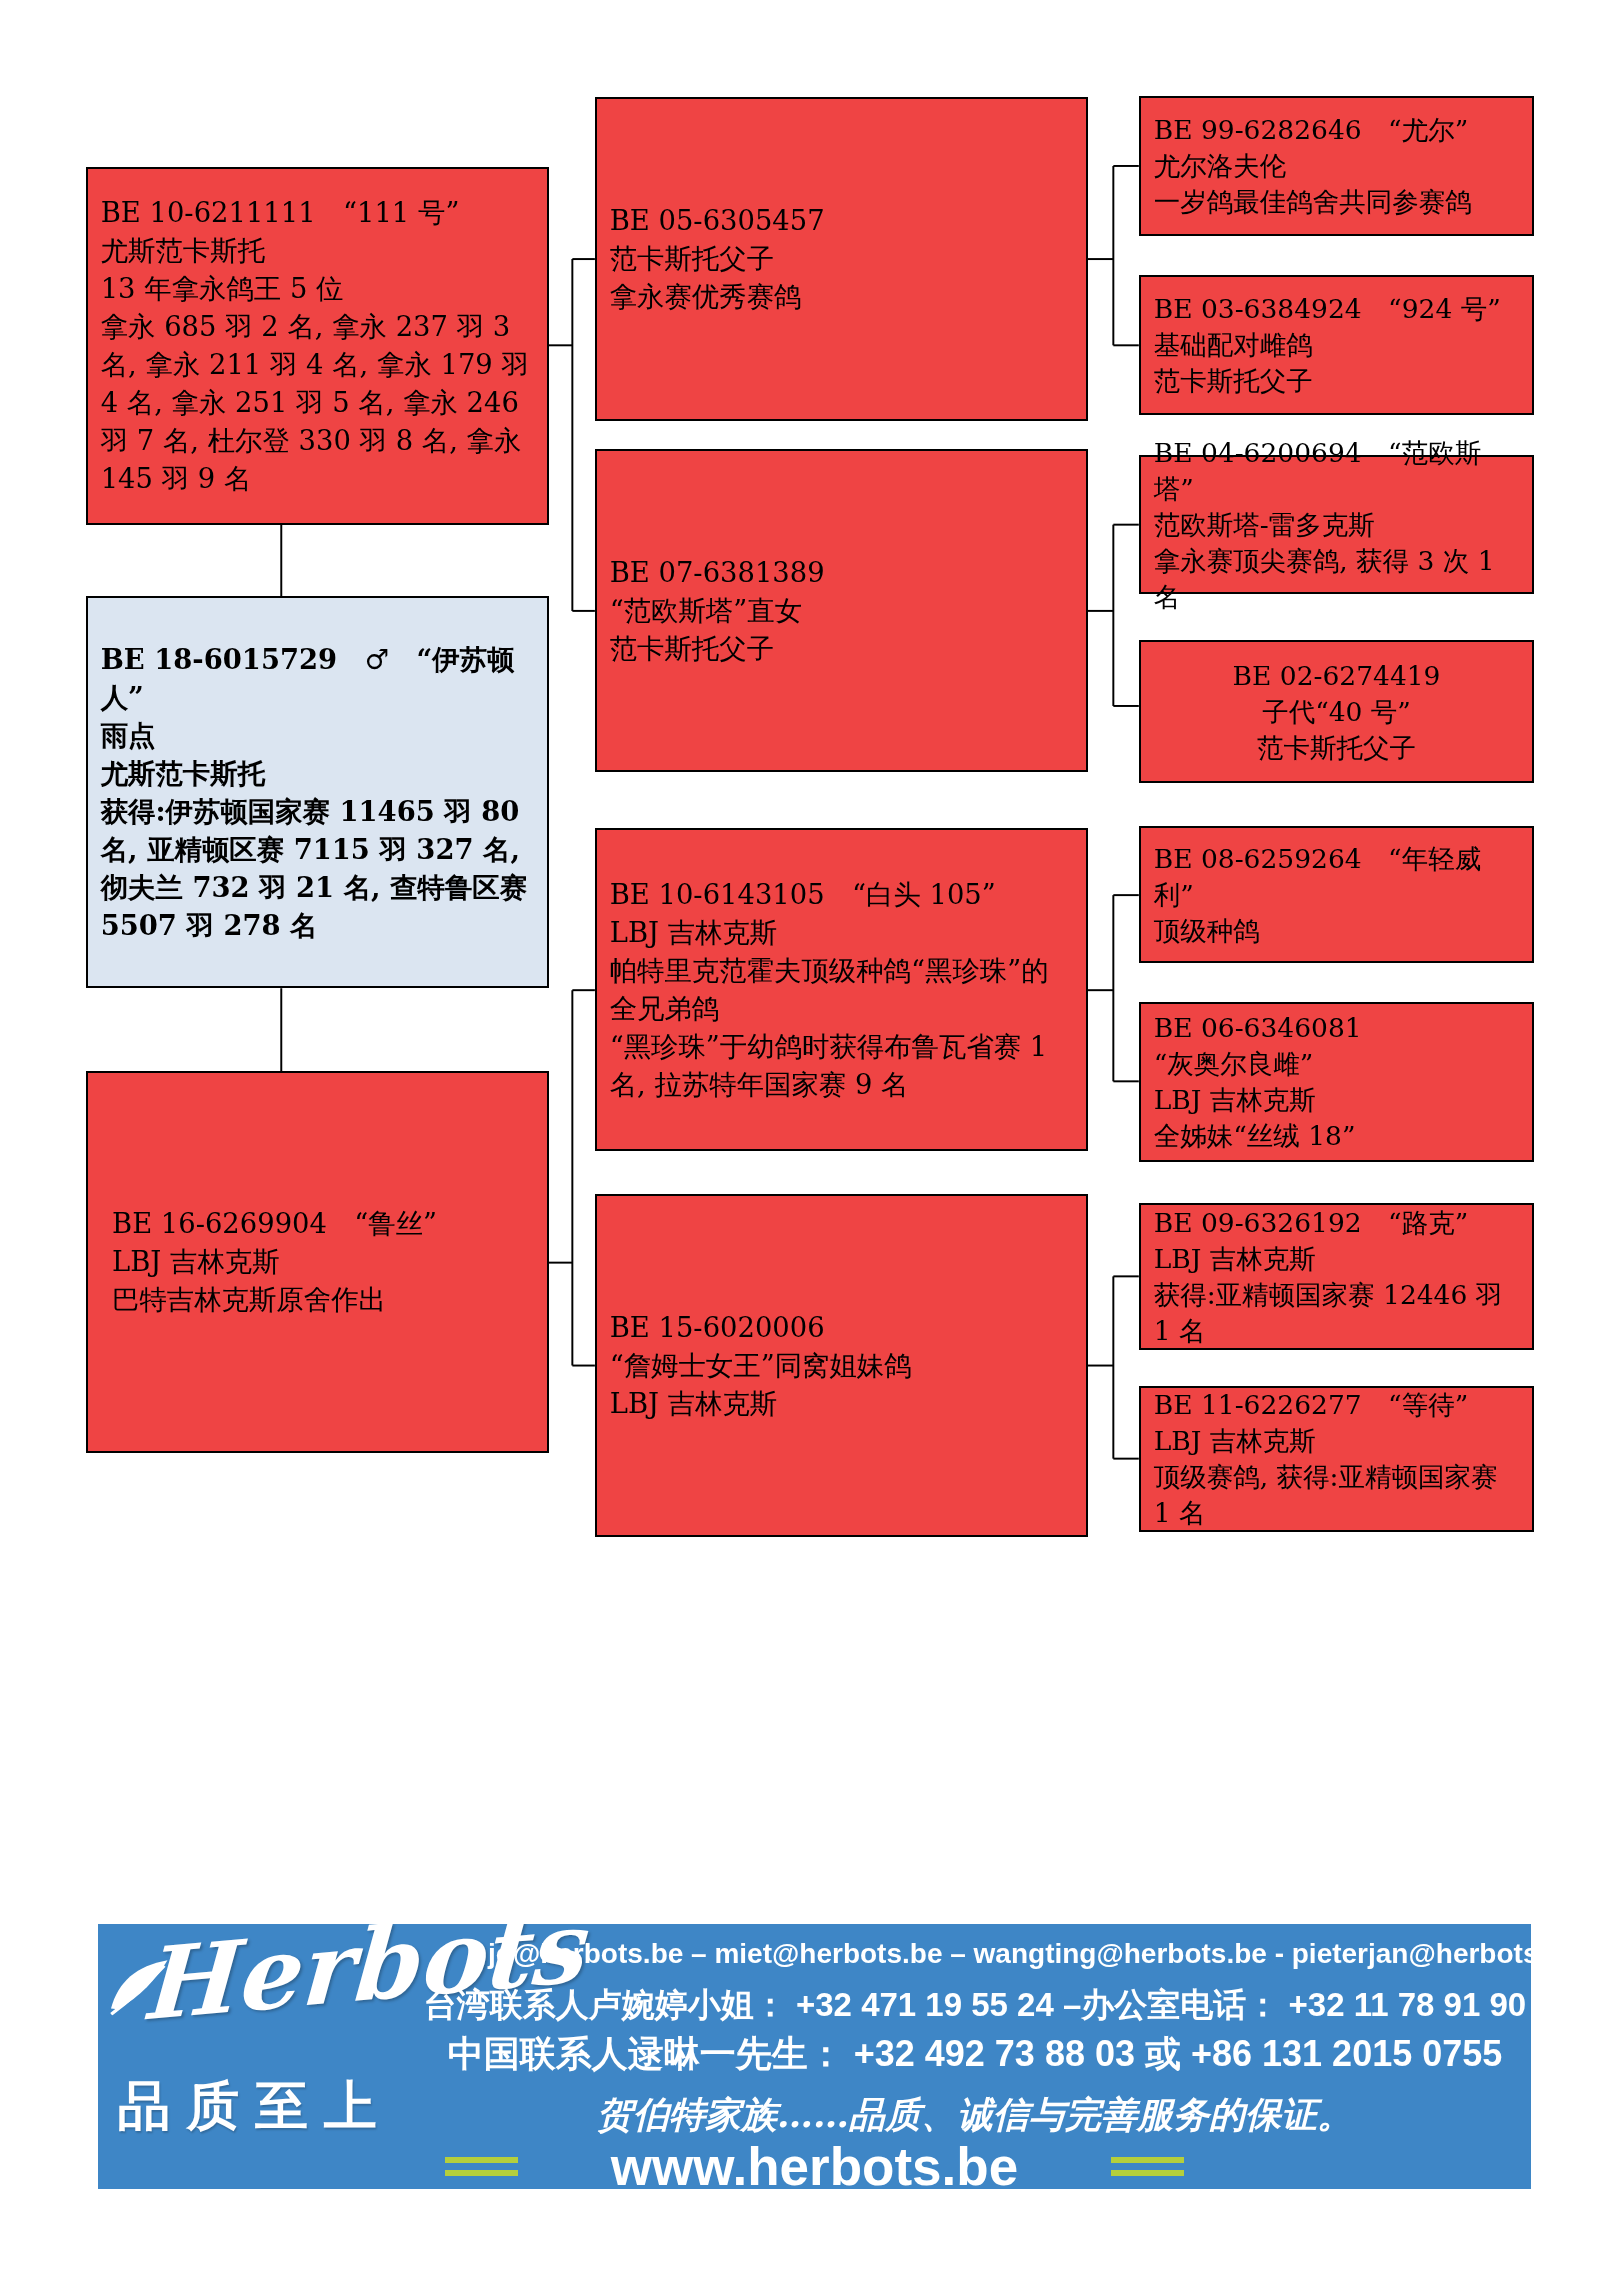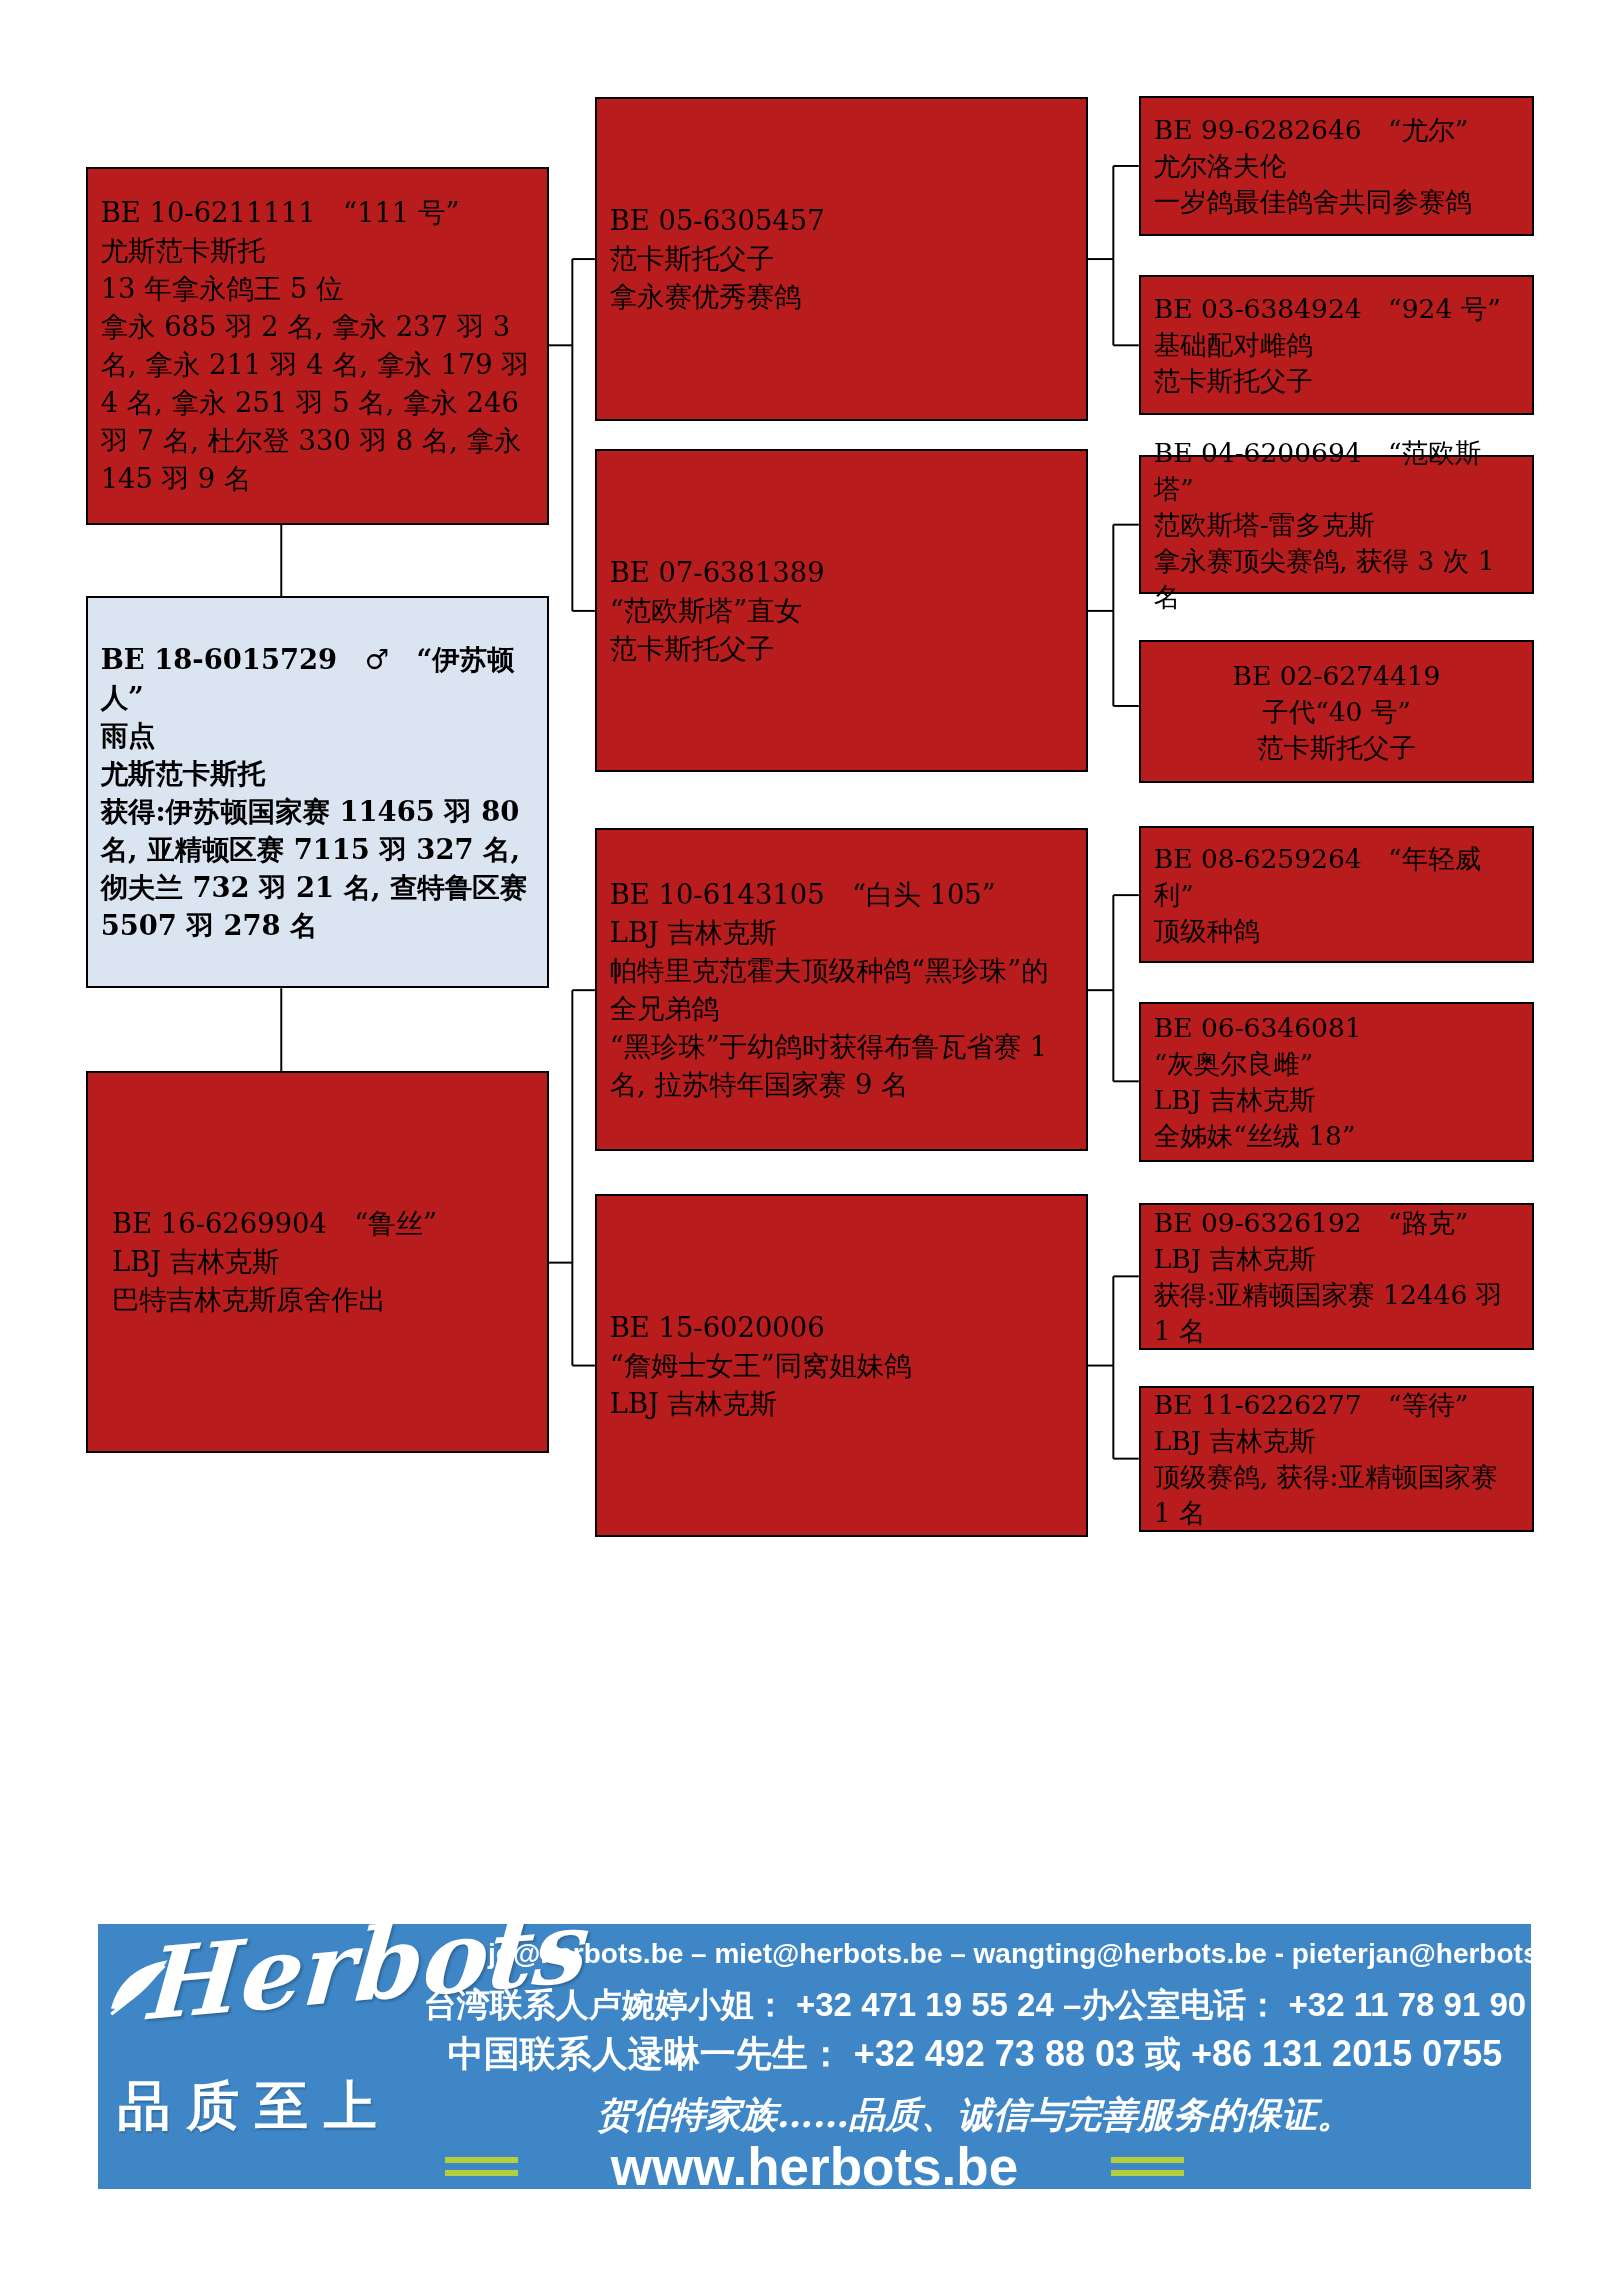--- a/index.html
+++ b/index.html
@@ -1,21 +1,21 @@
 <!DOCTYPE html>
 <html><head>
 <meta charset="utf-8">
 <style>
   html,body{margin:0;padding:0;background:#ffffff;}
   .page{position:relative;width:1621px;height:2293px;background:#ffffff;overflow:hidden;
         font-family:"DejaVu Serif","Liberation Serif",serif;color:#000;}
   .connectors{position:absolute;left:0;top:0;width:1621px;height:2293px;}
   .box{position:absolute;border:2px solid #000;box-sizing:border-box;
        display:flex;flex-direction:column;justify-content:center;
-       padding:9.8px 12.7px;font-size:27.4px;line-height:38px;background:#b91c1c;}
+       padding:9.8px 12.7px;font-size:27.4px;line-height:38px;background:#ef4444;}
   .box .bline{white-space:normal;}
   .rbox{font-size:26.5px;line-height:36px;}
   #b-sire   {left:86px;  top:167px;  width:463px; height:358px;}
   #b-subject{left:86px;  top:596px;  width:463px; height:392px; background:#DBE5F1; font-weight:bold;}
   #b-dam    {left:86px;  top:1071px; width:463px; height:382px;padding-left:24px;}
   #b-gs1{left:595px; top:97px;   width:493px; height:324px;}
   #b-gd1{left:595px; top:449px;  width:493px; height:323px;}
   #b-gs2{left:595px; top:828px;  width:493px; height:323px;}
   #b-gd2{left:595px; top:1194px; width:493px; height:343px;}
   #b-gg1{left:1139px;top:96px;   width:395px; height:140px;}

